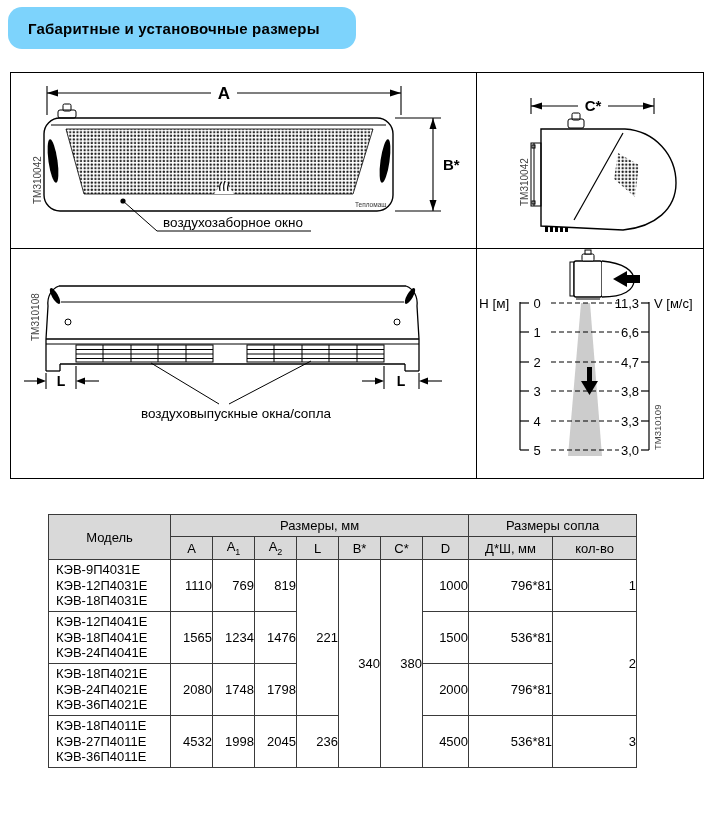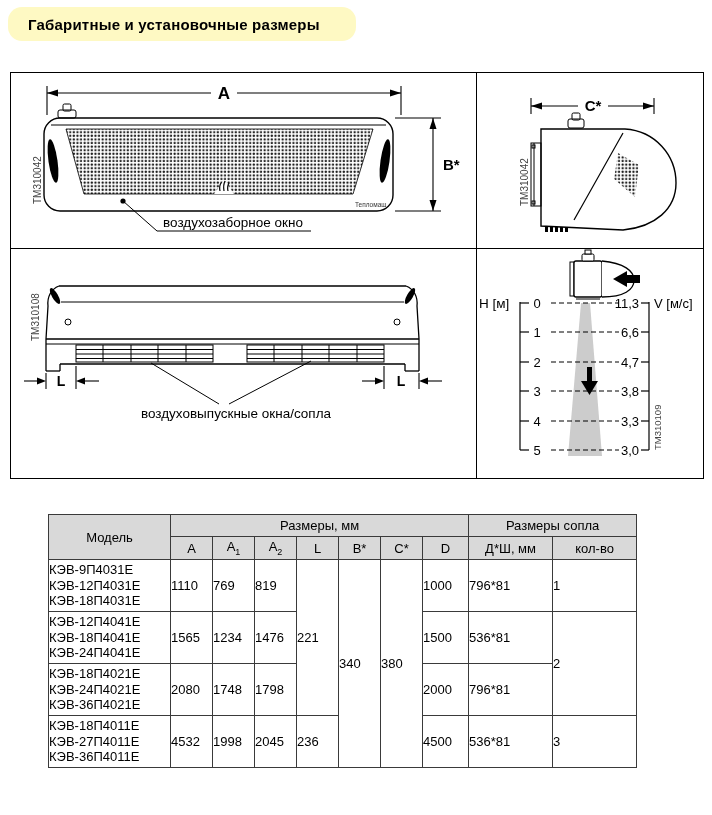--- a/index.html
+++ b/index.html
@@ -1,38 +1,38 @@
 <!DOCTYPE html>
 <html><head>
 <meta charset="utf-8">
 <style>
   html,body{margin:0;padding:0;background:#fff;}
   body{width:712px;height:815px;position:relative;overflow:hidden;
        font-family:"Liberation Sans","DejaVu Sans",sans-serif;color:#000;}
-  .title-pill{position:absolute;left:8px;top:7px;width:348px;height:34px;
-      background:#fef9c3;border-radius:14px;display:flex;align-items:center;}
+  .title-pill{position:absolute;left:8px;top:7px;width:348px;height:42px;
+      background:#7dd3fc;border-radius:14px;display:flex;align-items:center;}
   .title-pill span{font-size:15px;font-weight:bold;padding-left:20px;letter-spacing:.2px;}
   .drawings-box{position:absolute;left:10px;top:72px;width:692px;height:405px;
       border:1.5px solid #000;display:grid;
       grid-template-columns:466px 1fr;grid-template-rows:176px 1fr;}
   .quad{position:relative;overflow:hidden;}
   .q-tl{border-right:1.5px solid #000;border-bottom:1.5px solid #000;}
   .q-tr{border-bottom:1.5px solid #000;}
   .q-bl{border-right:1.5px solid #000;}
   svg{display:block;}
   svg text{font-family:"Liberation Sans","DejaVu Sans",sans-serif;}
   .dims-table{position:absolute;left:48px;top:514px;border-collapse:collapse;
       table-layout:fixed;width:588px;font-size:13px;}
   .dims-table th,.dims-table td{border:1px solid #3a3a3a;padding:0;}
   .dims-table th{background:#d9d9d9;font-weight:normal;font-size:13px;}
   .dims-table thead tr:nth-child(1) th{height:21px;}
   .dims-table thead tr:nth-child(2) th{height:22px;}
   .dims-table tbody tr{height:52px;}
-  .dims-table td.model{text-align:left;vertical-align:middle;padding-left:0;line-height:15.5px;}
-  .dims-table td.num{text-align:left;vertical-align:middle;}
+  .dims-table td.model{text-align:left;vertical-align:middle;padding-left:7px;line-height:15.5px;}
+  .dims-table td.num{text-align:right;vertical-align:middle;}
   .dims-table sub{font-size:9px;}
   .notes{position:absolute;left:62px;top:768px;font-size:13px;line-height:17px;}
 </style>
 </head>
 <body>
 
 <div class="title-pill">
   <span>Габаритные и установочные размеры</span>
 </div>
 

